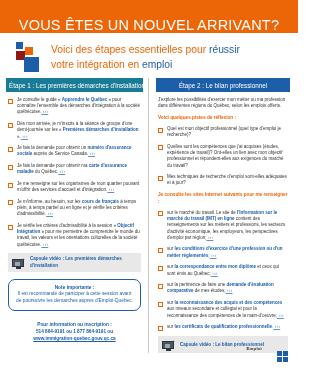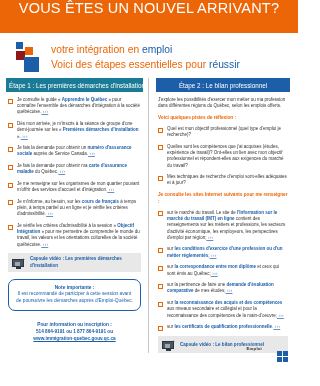--- a/index.html
+++ b/index.html
@@ -8,21 +8,21 @@
     background: #ffffff;
     font-family: "Liberation Sans", sans-serif;
     overflow: hidden;
   }
   .page { position: relative; width: 298px; height: 386px; background:#fff; }
 
   
   .banner {
     height: 33px;
     background: #ec6608;
-    display: flex; align-items: flex-start; justify-content: center;
+    display: flex; align-items: flex-end; justify-content: center;
   }
   .banner-title {
     color: #ffffff;
     font-size: 14.5px;
     letter-spacing: .2px;
     font-weight: 400;
     white-space: nowrap;
   }
 
   
@@ -132,24 +132,24 @@
 
   <div class="intro">
     <div class="logo-mark">
       <span class="sq sq-a"></span>
       <span class="sq sq-b"></span>
       <span class="sq sq-c"></span>
       <span class="sq sq-d"></span>
     </div>
     <div class="intro-text">
       <div>
+        <span>Voici des étapes essentielles pour </span><span class="blue">réussir</span>
+      </div>
+      <div>
         <span>votre intégration en </span><span class="blue">emploi</span>
-      </div>
-      <div>
-        <span>Voici des étapes essentielles pour </span><span class="blue">réussir</span>
       </div>
     </div>
   </div>
 
   <div class="columns">
 
     <div class="col col-left">
       <div class="col-head head-teal">Étape 1 : Les premières démarches d'installation</div>
       <div class="col-body">
         <div id="left-items">

